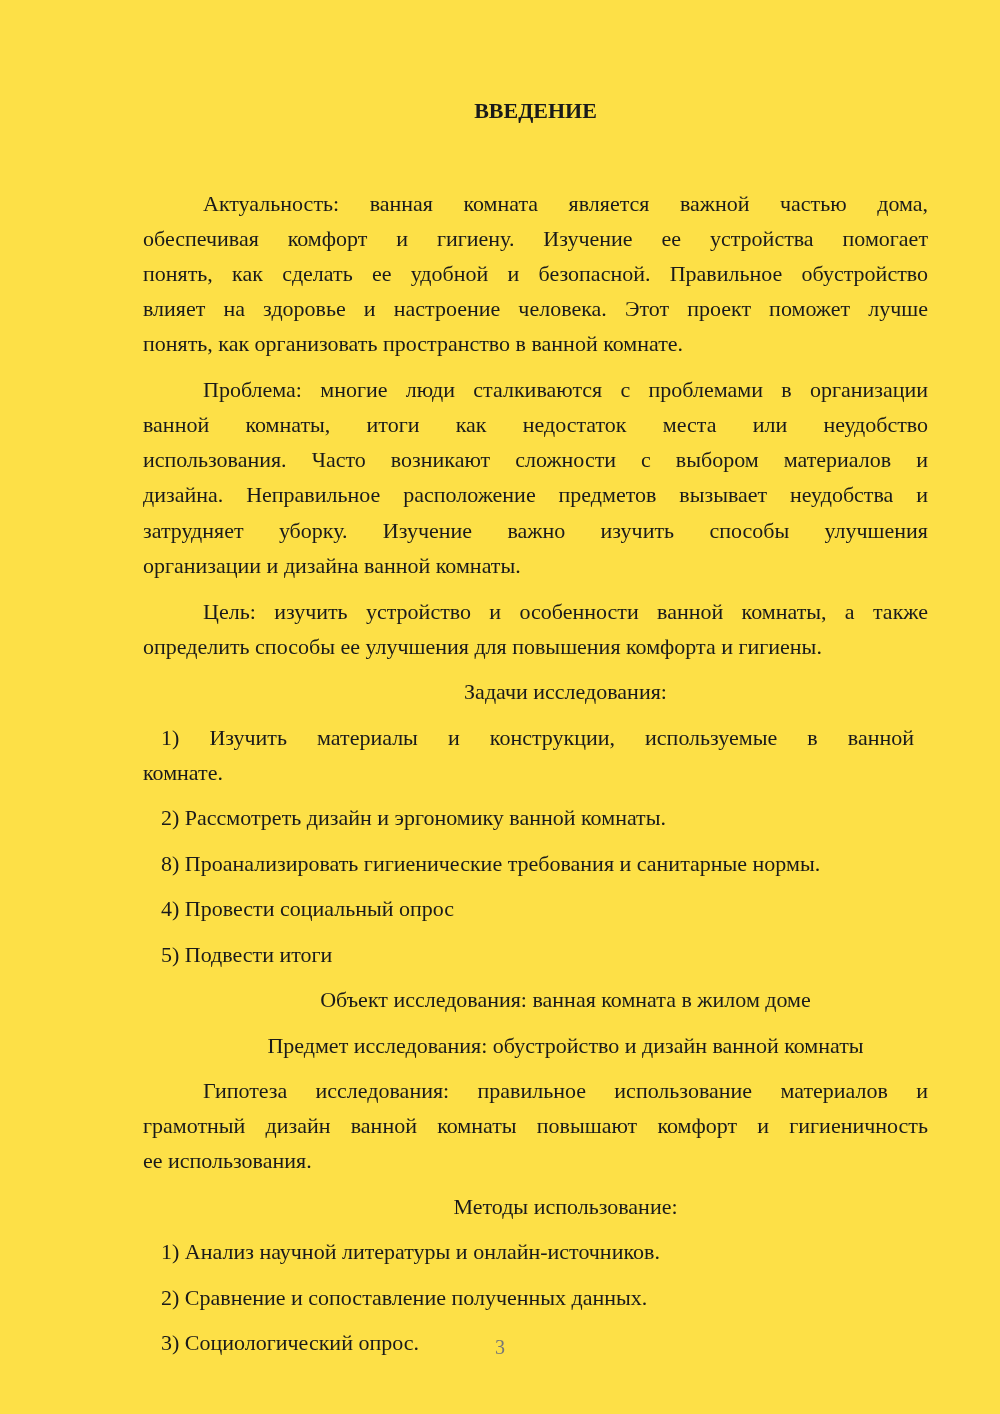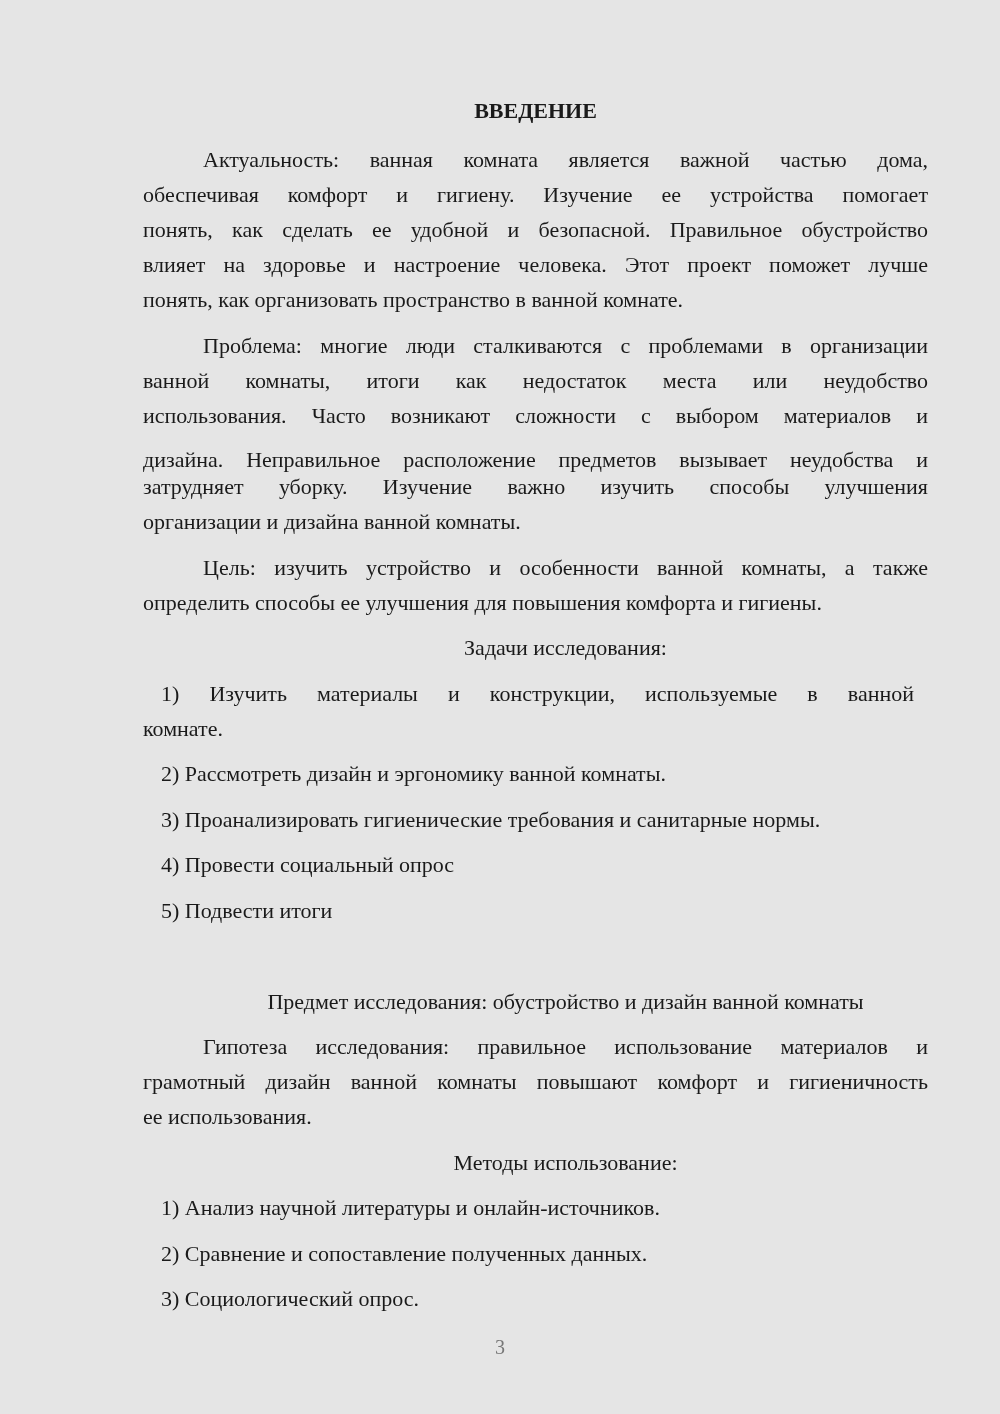--- a/index.html
+++ b/index.html
@@ -1,29 +1,29 @@
 <!DOCTYPE html>
 <html><head>
   <meta charset="utf-8">
   <style>
     html, body { margin: 0; padding: 0; background: #ffffff; }
     body { width: 1000px; height: 1414px; position: relative; overflow: hidden; }
     .page {
       position: absolute; left: 0; top: 0; width: 1000px; height: 1414px;
-      background: #e5e5e5; color: #1a1a1a;
+      background: #fde047; color: #1a1a1a;
       font-family: "Liberation Serif", "DejaVu Serif", serif;
       font-size: 22px;
     }
     .title {
       position: absolute; top: 98px; left: 143px; width: 785px;
       text-align: center; font-weight: bold; font-size: 22px; line-height: 26px;
     }
     .line {
       position: absolute; left: 143px; width: 785px; height: 30px;
-      line-height: 30px; white-space: nowrap;
+      line-height: 30px; white-space: nowrap; margin-top: 44px;
     }
     .justify {
       text-align: justify; text-align-last: justify;
       white-space: normal; overflow: hidden;
     }
     .indent { left: 203px; width: 725px; text-align: center; }
     .num { left: 161px; width: 753px; }
     .page-number {
       position: absolute; top: 1336px; left: 0; width: 1000px;
       text-align: center; color: #777777; font-size: 20px;
@@ -41,40 +41,41 @@
     <div class="line justify" style="top:180px">обеспечивая комфорт и гигиену. Изучение ее устройства помогает</div>
     <div class="line justify" style="top:215px">понять, как сделать ее удобной и безопасной. Правильное обустройство</div>
     <div class="line justify" style="top:250px">влияет на здоровье и настроение человека. Этот проект поможет лучше</div>
     <div class="line" style="top:285px">понять, как организовать пространство в ванной комнате.</div>
   </div>
 
   <div>
     <div class="line indent justify" style="top:331px">Проблема: многие люди сталкиваются с проблемами в организации</div>
     <div class="line justify" style="top:366px">ванной комнаты, итоги как недостаток места или неудобство</div>
     <div class="line justify" style="top:401px">использования. Часто возникают сложности с выбором материалов и</div>
-    <div class="line justify" style="top:445px">дизайна. Неправильное расположение предметов вызывает неудобства и</div>
+    <div class="line justify" style="top:436px">дизайна. Неправильное расположение предметов вызывает неудобства и</div>
     <div class="line justify" style="top:472px">затрудняет уборку. Изучение важно изучить способы улучшения</div>
     <div class="line" style="top:507px">организации и дизайна ванной комнаты.</div>
   </div>
 
   <div>
     <div class="line indent justify" style="top:553px">Цель: изучить устройство и особенности ванной комнаты, а также</div>
     <div class="line" style="top:588px">определить способы ее улучшения для повышения комфорта и гигиены.</div>
   </div>
 
   <div>
     <div class="line indent" style="top:633px">Задачи исследования:</div>
     <div class="line num justify" style="top:679px">1) Изучить материалы и конструкции, используемые в ванной</div>
     <div class="line" style="top:714px">комнате.</div>
     <div class="line num" style="top:759px">2) Рассмотреть дизайн и эргономику ванной комнаты.</div>
-    <div class="line num" style="top:805px">3) Проанализировать гигиенические требования и санитарные нормы.</div>
+    <div class="line num" style="top:805px">8) Проанализировать гигиенические требования и санитарные нормы.</div>
     <div class="line num" style="top:850px">4) Провести социальный опрос</div>
     <div class="line num" style="top:896px">5) Подвести итоги</div>
   </div>
 
+  <div class="line indent" style="top:941px">Объект исследования: ванная комната в жилом доме</div>
   <div class="line indent" style="top:987px">Предмет исследования: обустройство и дизайн ванной комнаты</div>
 
   <div>
     <div class="line indent justify" style="top:1032px">Гипотеза исследования: правильное использование материалов и</div>
     <div class="line justify" style="top:1067px">грамотный дизайн ванной комнаты повышают комфорт и гигиеничность</div>
     <div class="line" style="top:1102px">ее использования.</div>
   </div>
 
   <div>
     <div class="line indent" style="top:1148px">Методы использование:</div>

